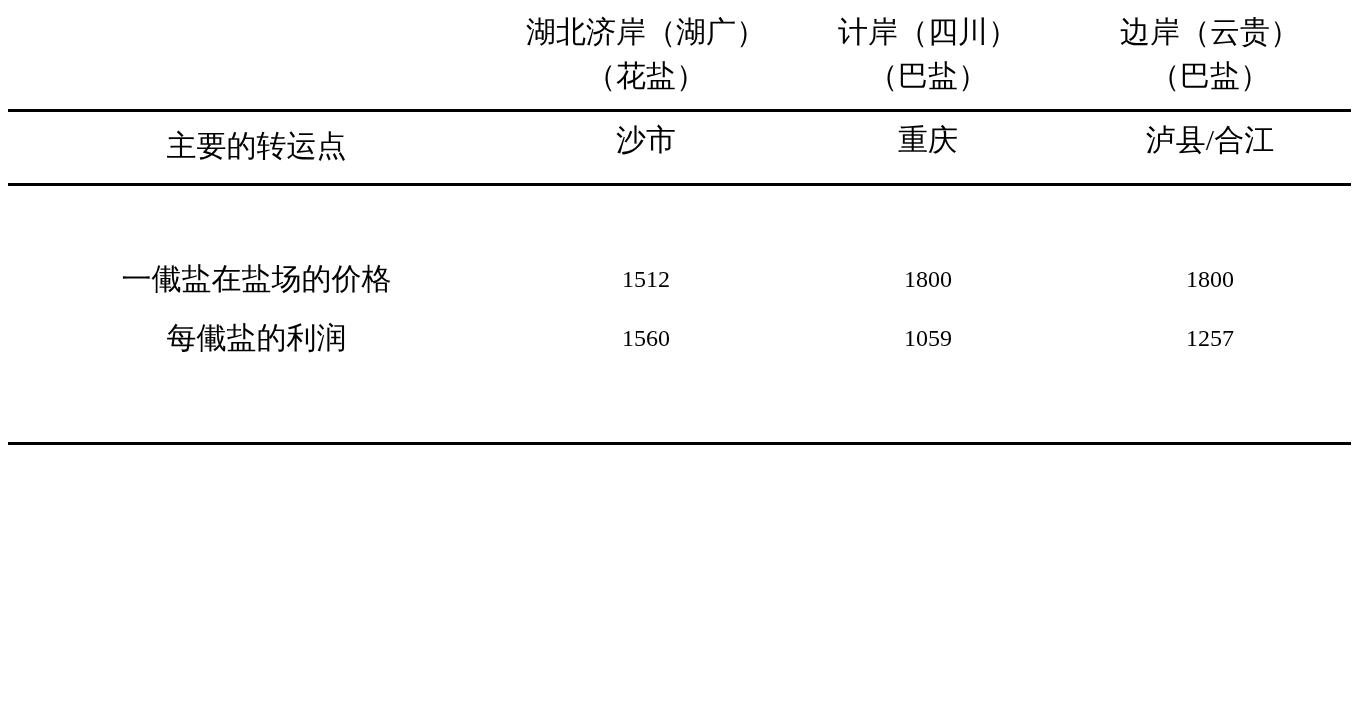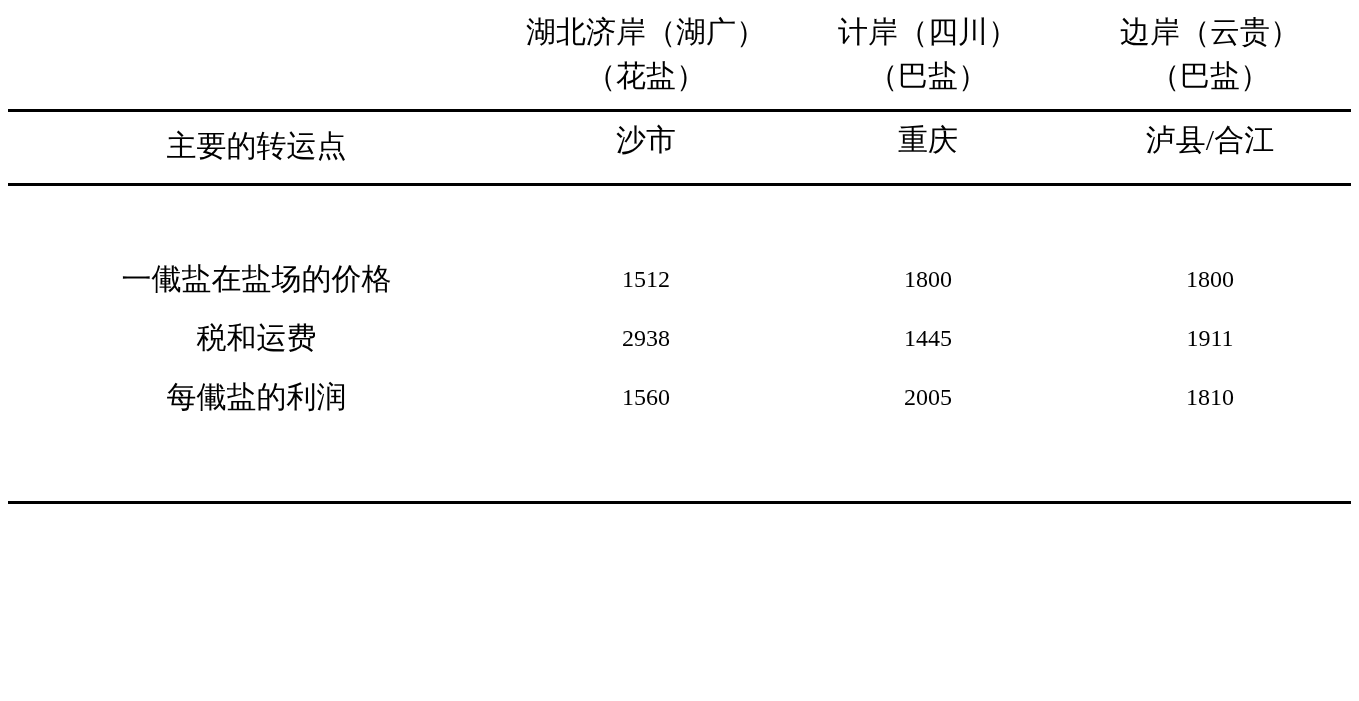--- a/index.html
+++ b/index.html
@@ -131,33 +131,27 @@
         <td colspan="4"></td>
       </tr>
 
       <tr>
         <td class="row-label">一儎盐在盐场的价格</td>
         <td class="row-val">1512</td>
         <td class="row-val">1800</td>
         <td class="row-val">1800</td>
       </tr>
 
-      <tr>
-        <td class="row-label">税和运费</td>
-        <td class="row-val">2938</td>
-        <td class="row-val">1445</td>
-        <td class="row-val">1911</td>
-      </tr>
 
 
       <tr>
         <td class="row-label">每儎盐的利润</td>
         <td class="row-val">1560</td>
-        <td class="row-val">2005</td>
-        <td class="row-val">1810</td>
+        <td class="row-val">1059</td>
+        <td class="row-val">1257</td>
       </tr>
 
 
       <tr class="spacer-bottom">
         <td colspan="4"></td>
       </tr>
 
       <tr class="rule-bottom">
         <td colspan="4">
             <div class="hr"></div>

